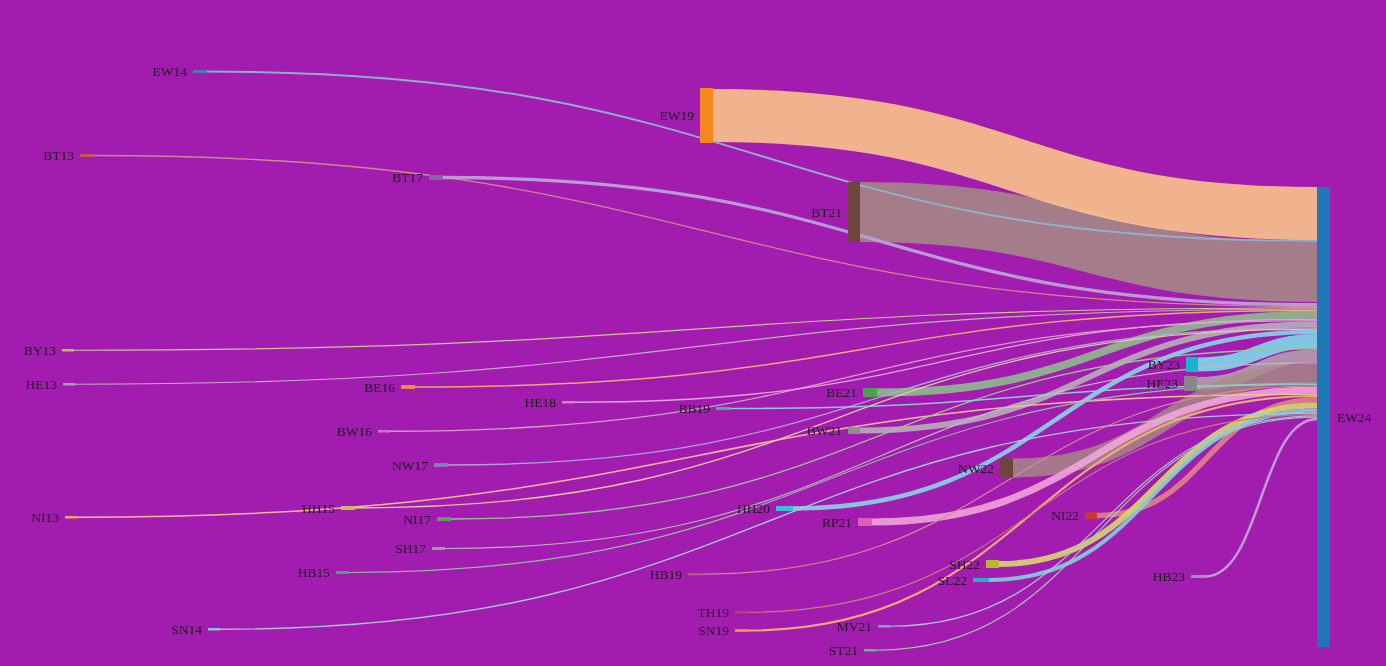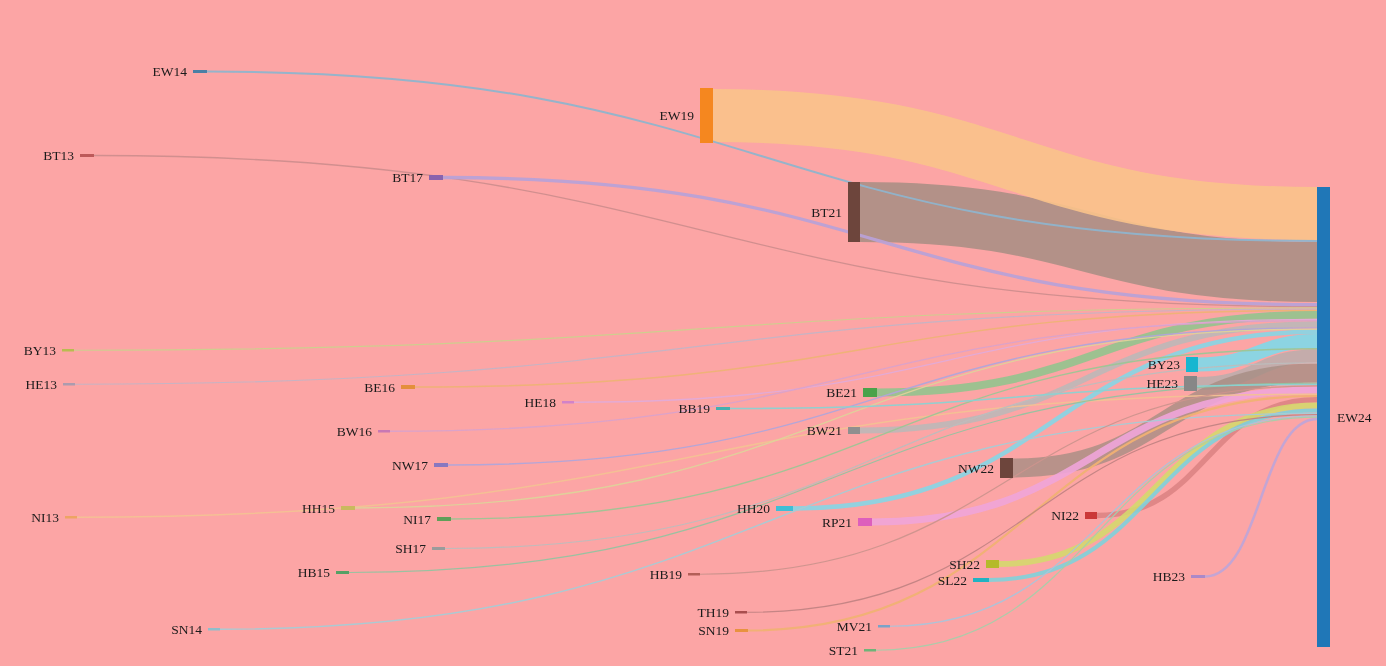--- a/index.html
+++ b/index.html
@@ -1,19 +1,19 @@
 <!DOCTYPE html>
 <html><head>
 <meta charset="utf-8">
 <style>
   html,body { margin:0; padding:0; background:#ffffff; }
   .figure {
     position:relative;
     width:1386px; height:666px;
-    background:#fca5a5;
+    background:#a21caf;
     overflow:hidden;
     font-family:"Liberation Serif", serif;
   }
   svg { position:absolute; left:0; top:0; }
   svg text {
     font-family:"Liberation Serif", "DejaVu Serif", serif;
     font-size:13.5px;
     fill:#1b1b1b;
   }
   path.link { fill:none; }

